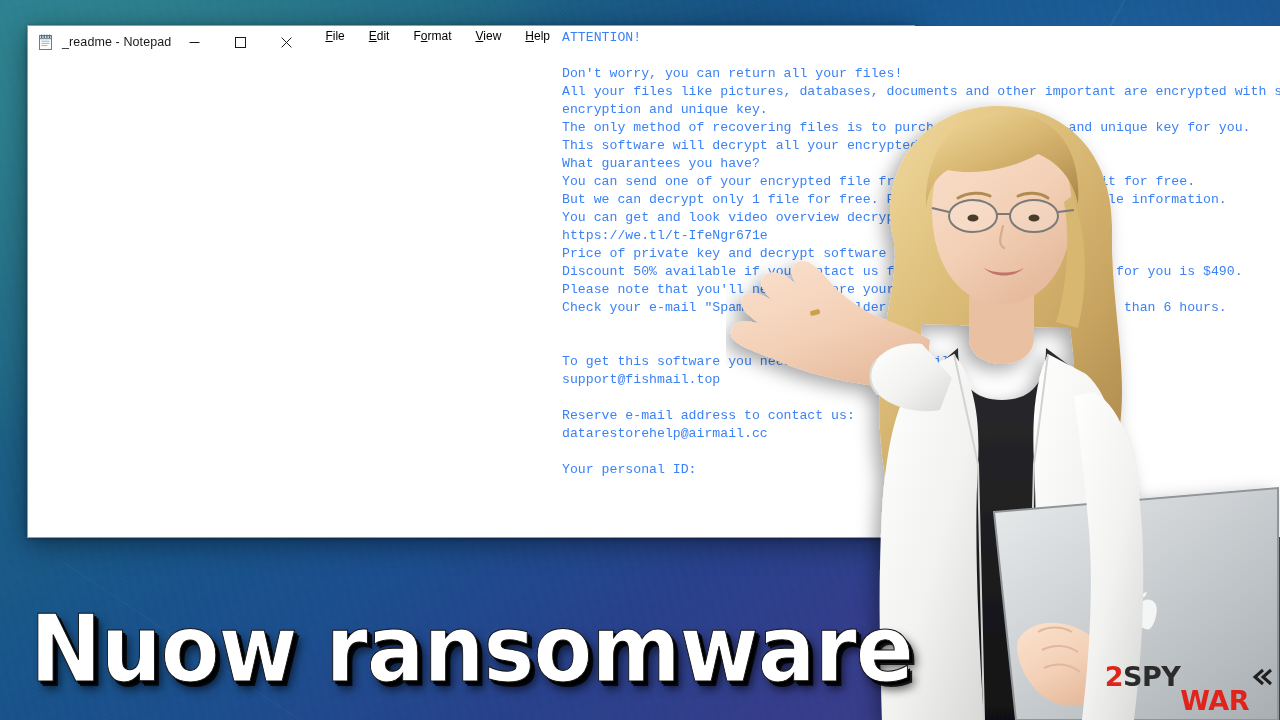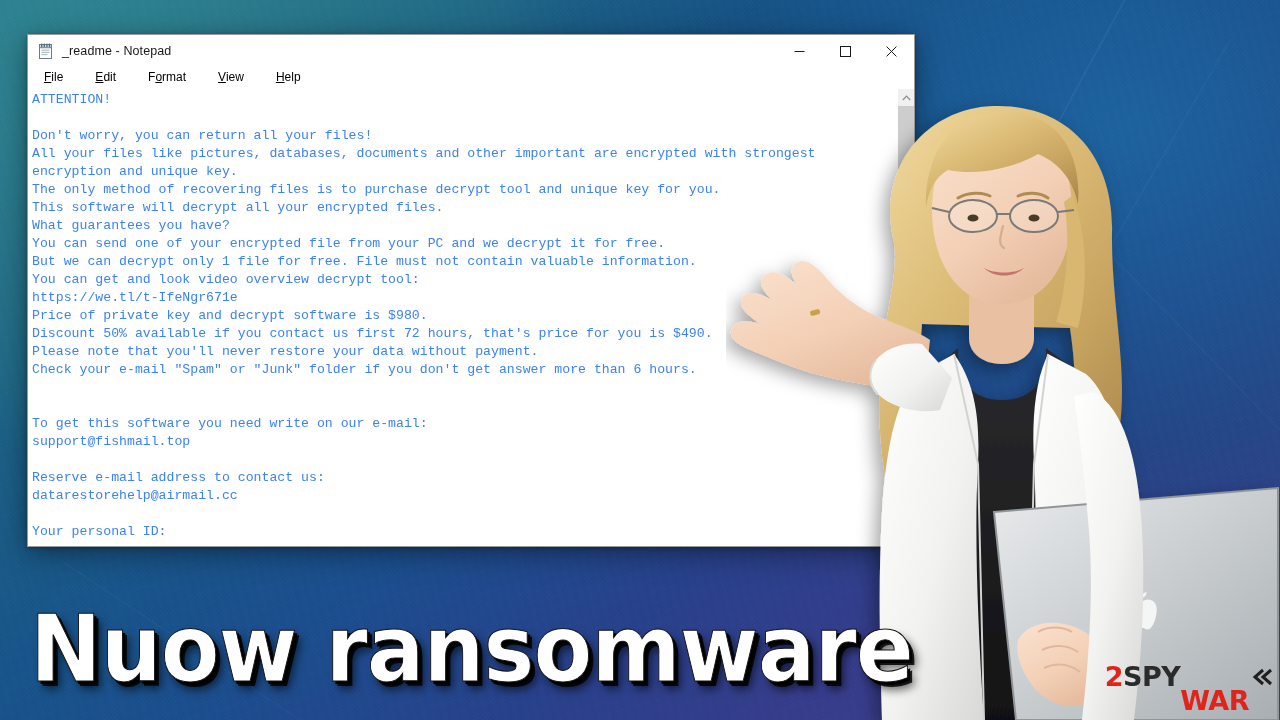--- a/index.html
+++ b/index.html
@@ -46,28 +46,28 @@
     position: absolute;
     inset: 0;
     pointer-events: none;
     opacity: 0.45;
   }
 
   
   #notepad-window {
     position: absolute;
     left: 27px;
-    top: 34px;
+    top: 25px;
     width: 888px;
     height: 513px;
     background: #ffffff;
     border: 1px solid #9a9a9a;
     box-shadow: 0 6px 26px rgba(0,0,0,0.42), 0 1px 4px rgba(0,0,0,0.3);
     display: flex;
-    flex-direction: column;
+    flex-direction: row;
   }
 
   #titlebar {
     height: 32px;
     background: #ffffff;
     display: flex;
     align-items: center;
     flex: 0 0 auto;
     position: relative;
   }
@@ -99,21 +99,21 @@
   }
   .win-ctl svg { display: block; }
 
   #menubar {
     height: 21px;
     background: #ffffff;
     display: flex;
     align-items: center;
     padding-left: 8px;
     flex: 0 0 auto;
-    gap: 16px;
+    gap: 8px;
   }
   .menu-item {
     font-size: 12px;
     color: #000000;
     padding: 1px 8px 2px 8px;
     white-space: nowrap;
     cursor: default;
     line-height: 15px;
   }
   .menu-item u { text-decoration: underline; text-underline-offset: 1px; }

